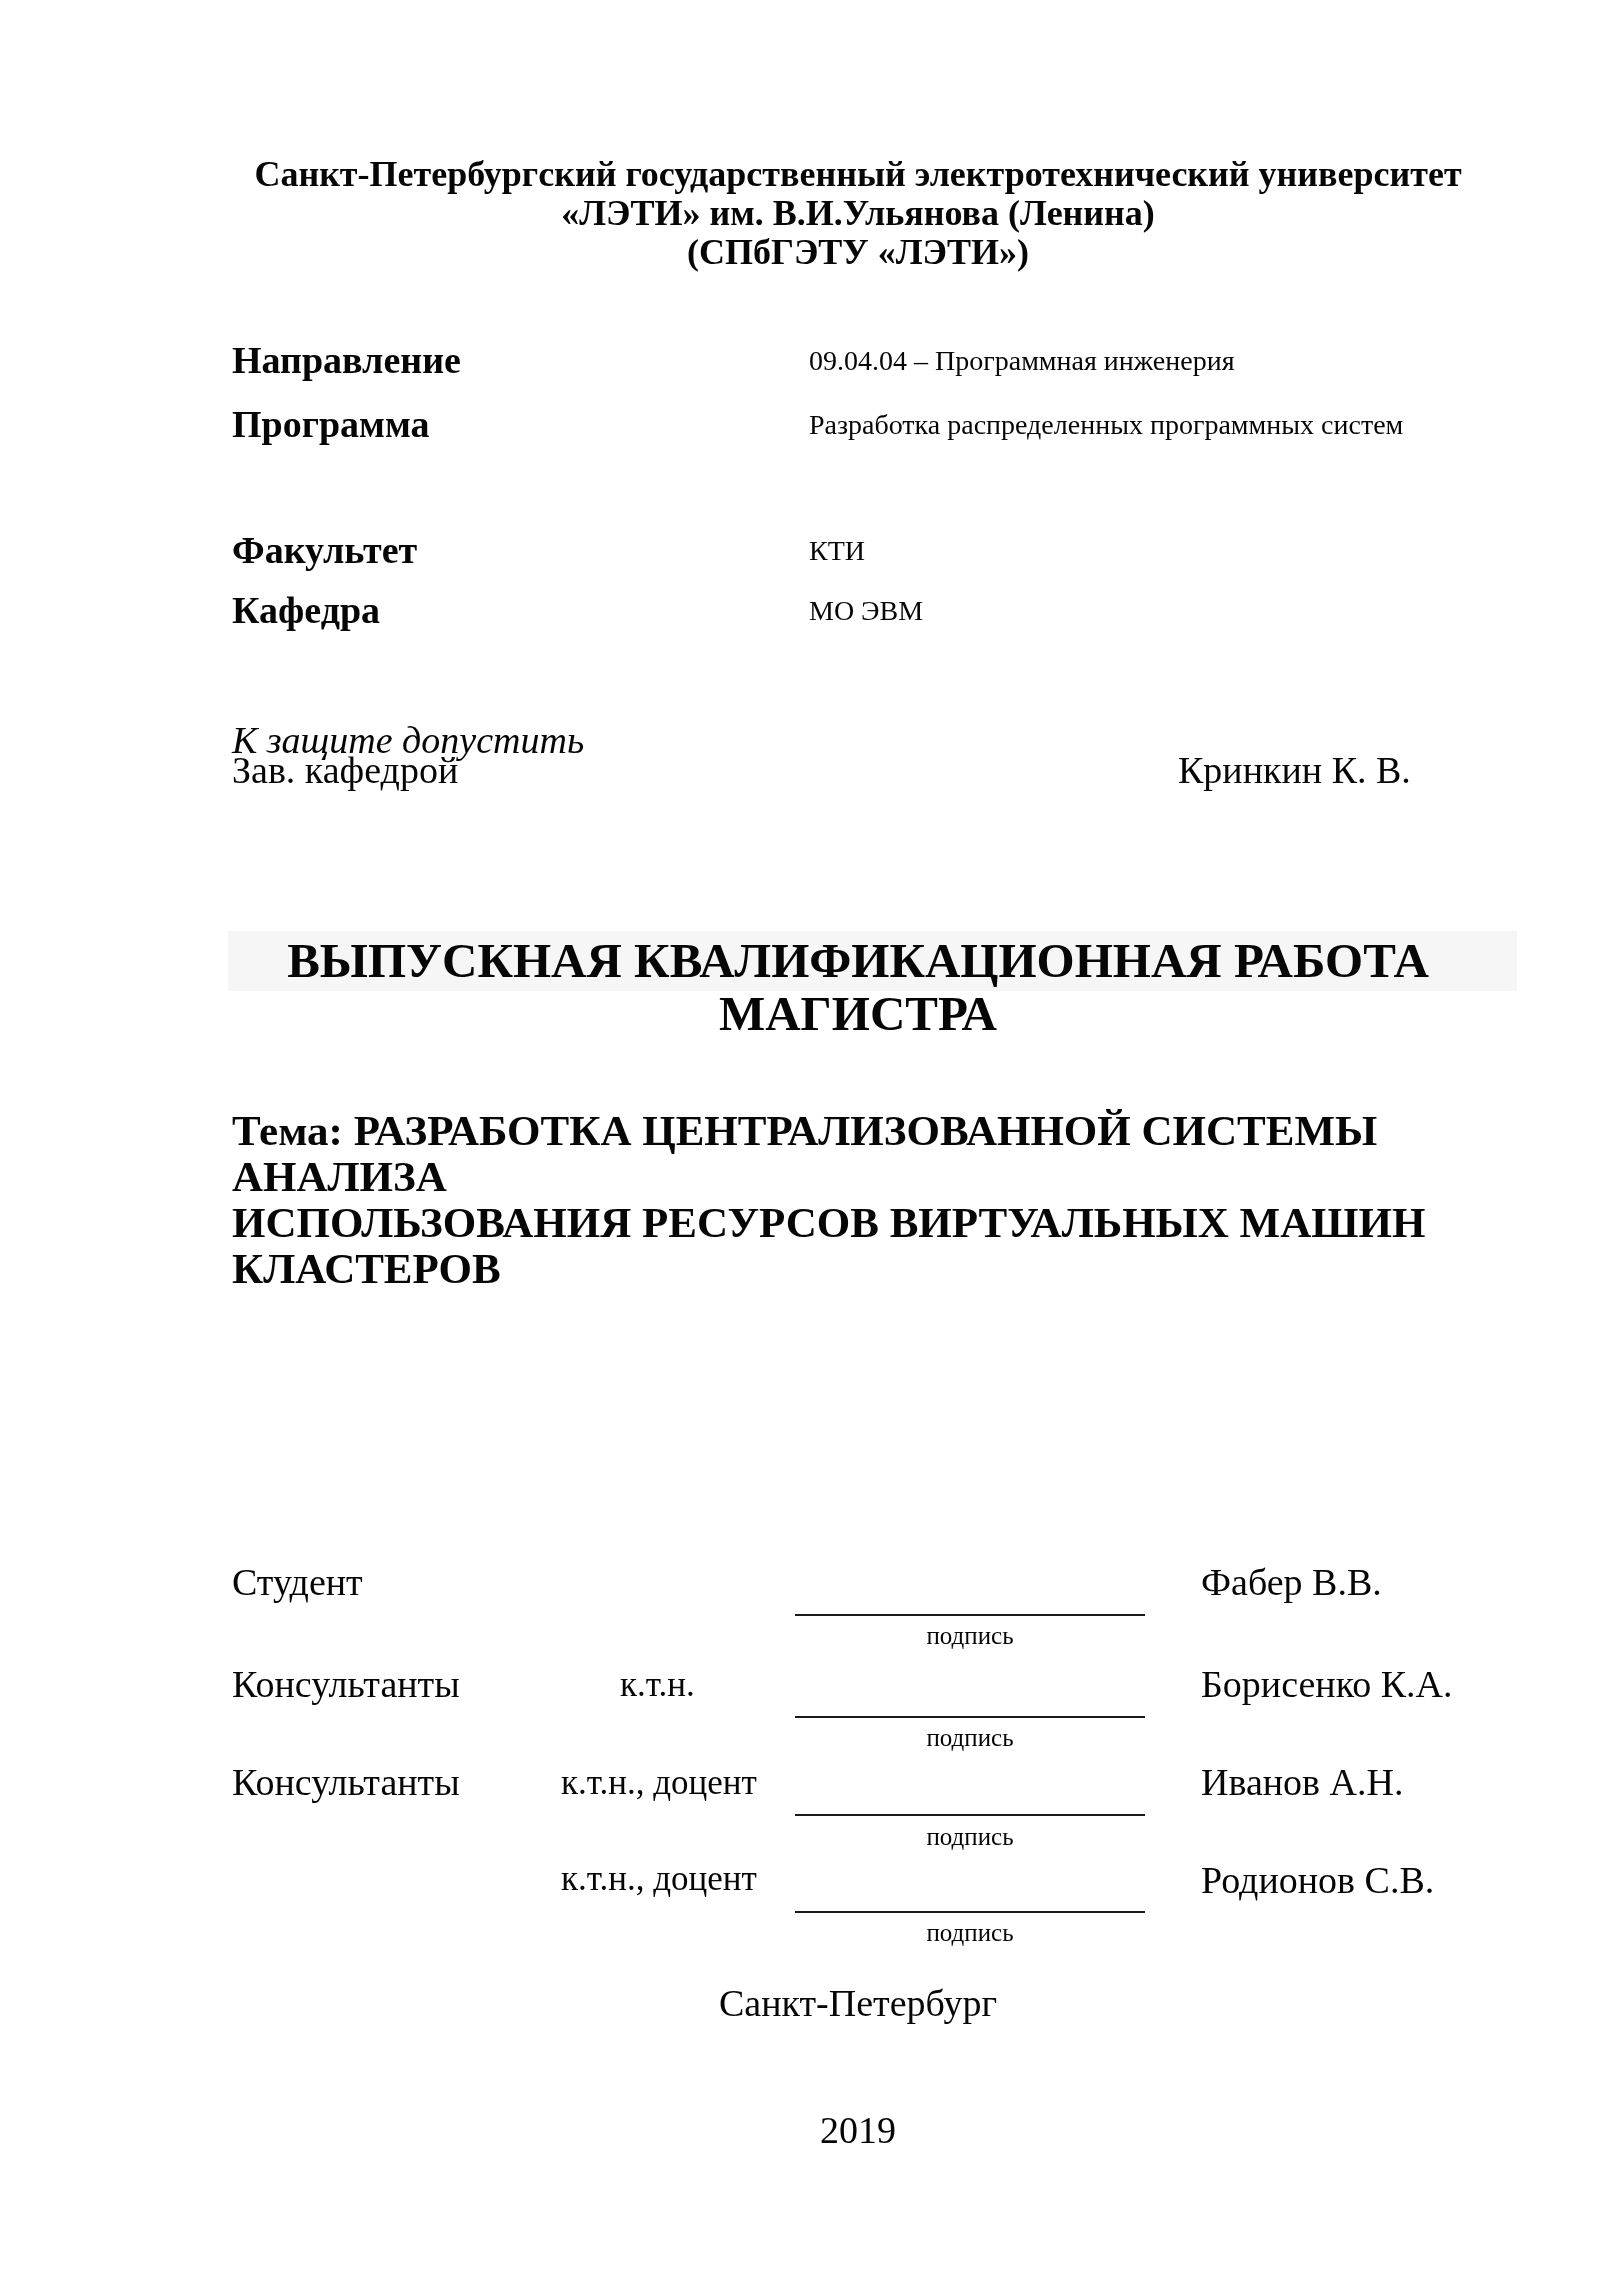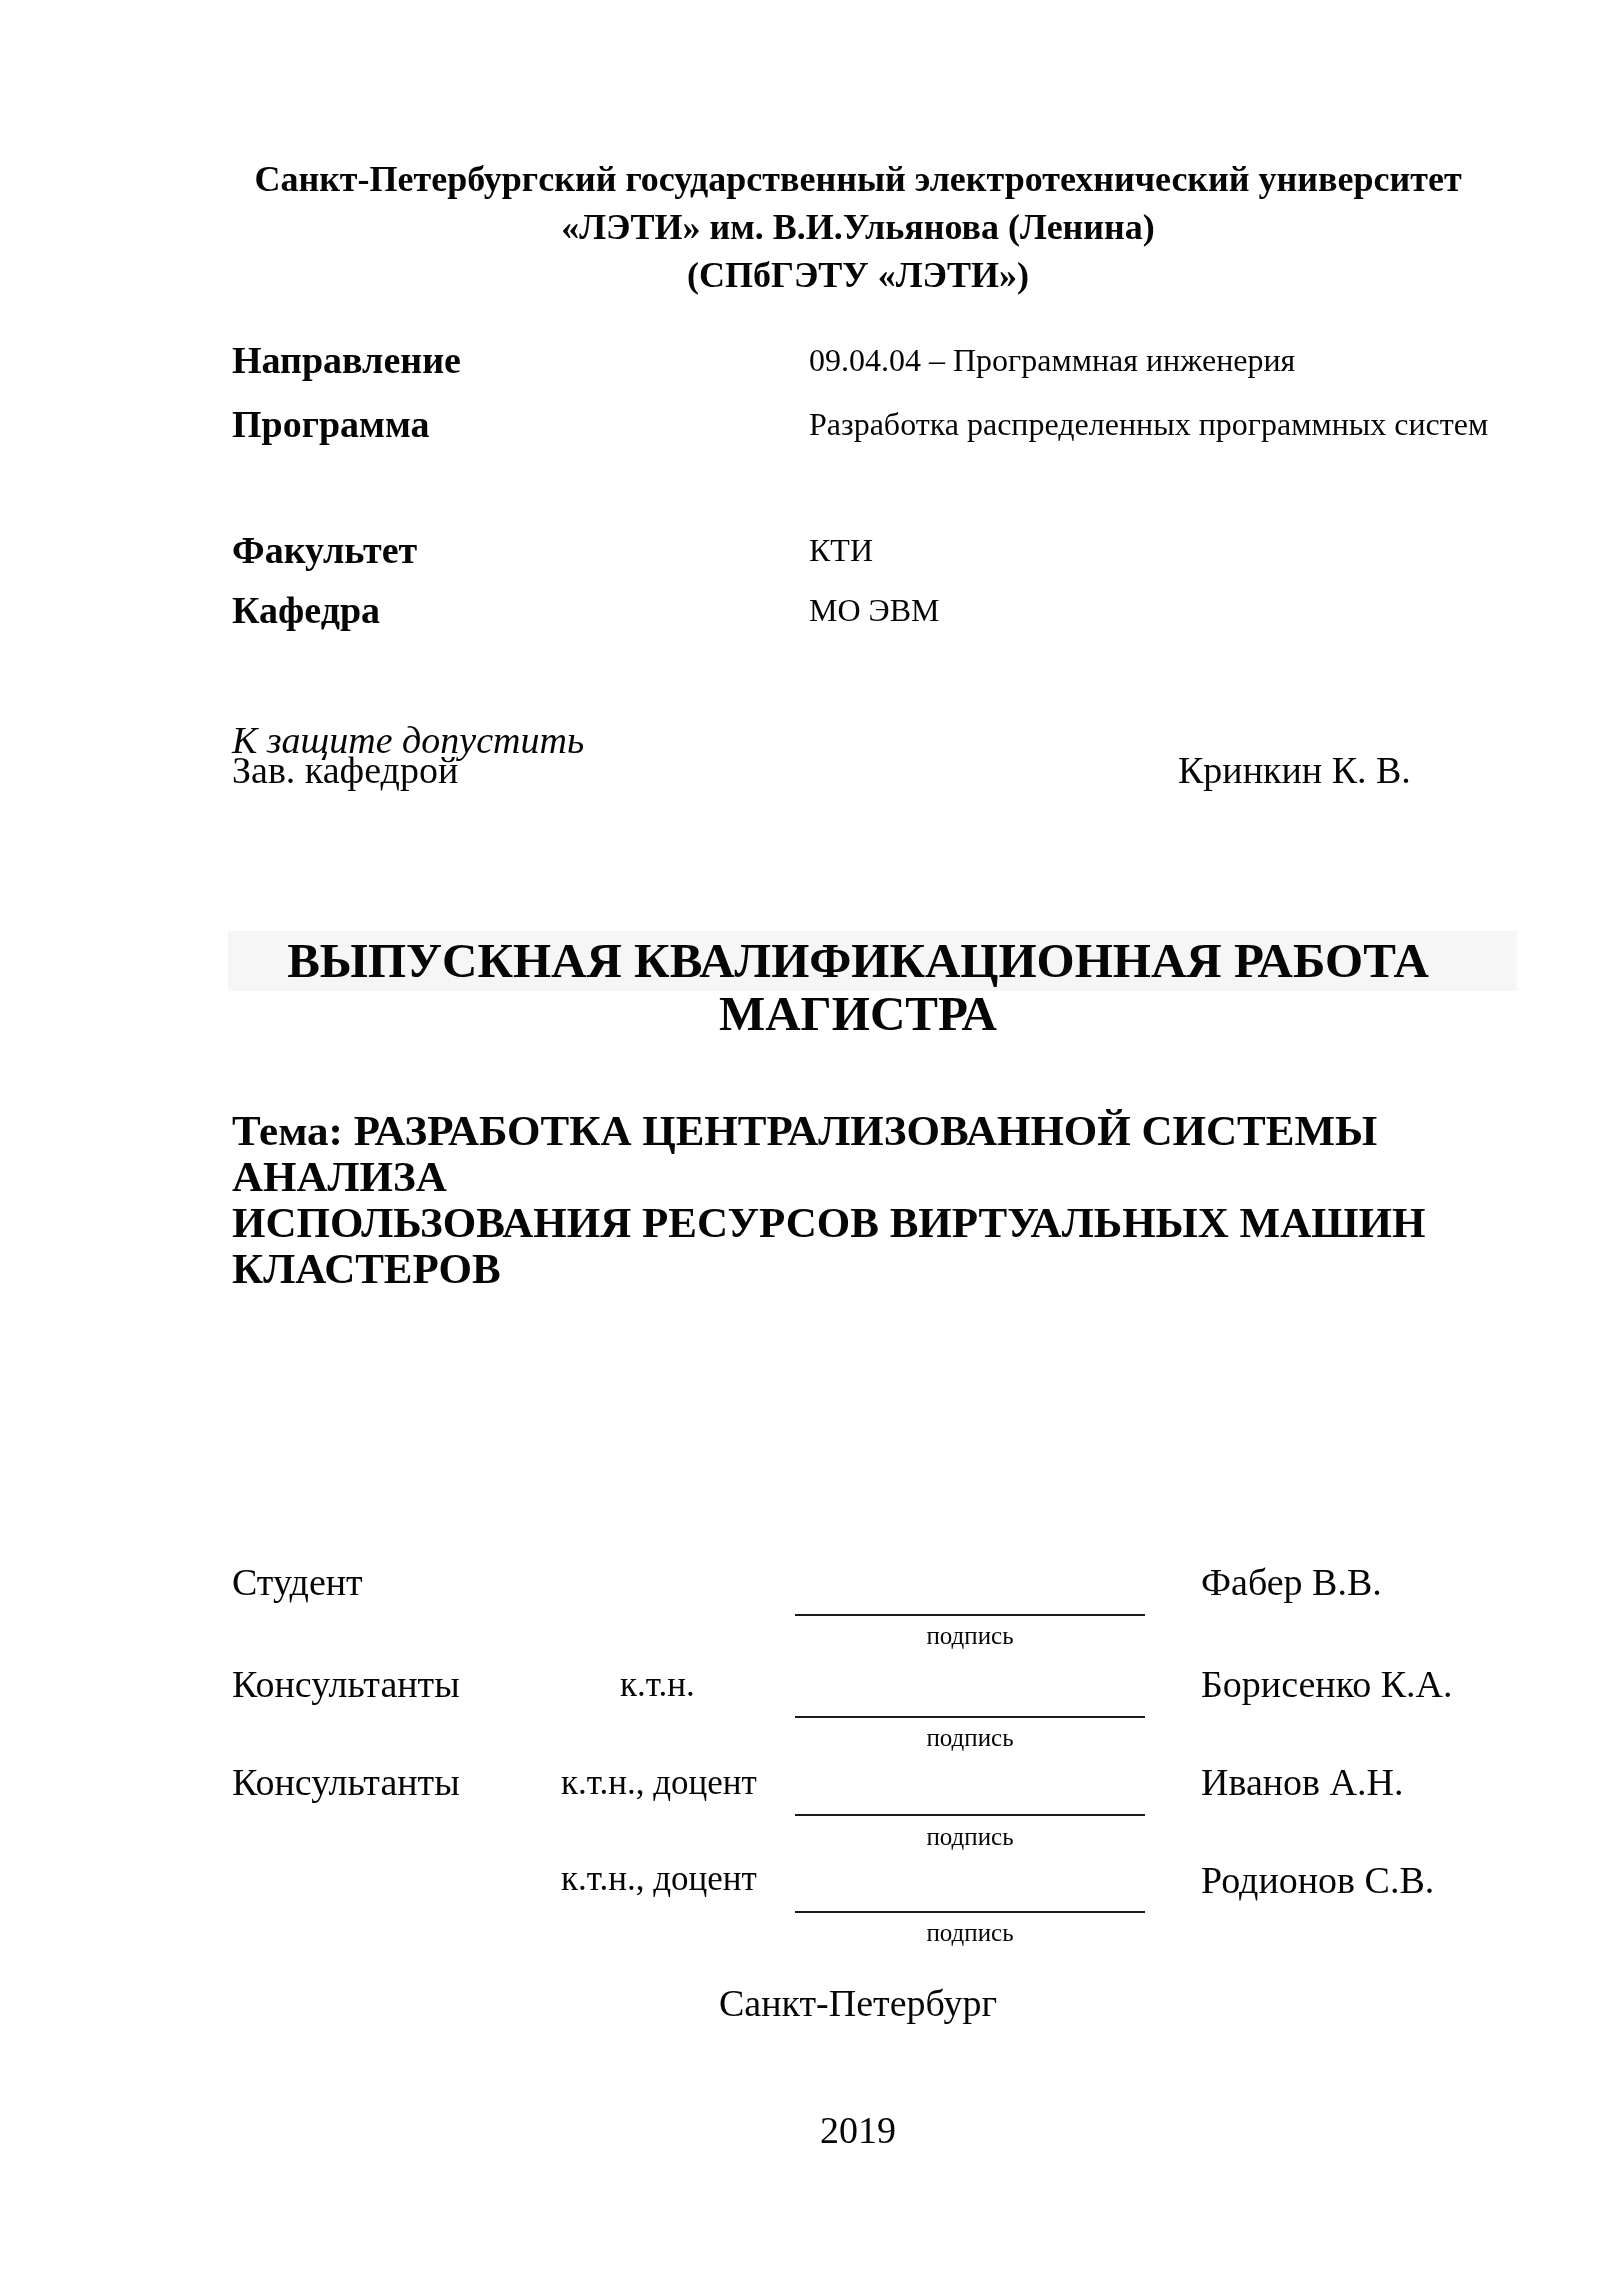--- a/index.html
+++ b/index.html
@@ -8,30 +8,30 @@
     width: 1623px;
     height: 2295px;
     background: #ffffff;
     font-family: "Liberation Serif", "DejaVu Serif", serif;
     color: #060606;
     overflow: hidden;
   }
   .abs { position: absolute; }
   .univ {
     left: 232px; top: 155px; width: 1252px;
-    font-size: 36px; font-weight: bold; line-height: 48px;
+    font-size: 36px; font-weight: bold; line-height: 39px;
     text-align: center; white-space: pre-line;
   }
   .info-label {
     left: 232px; width: 550px;
     font-size: 38px; font-weight: bold; line-height: 63px;
   }
   .info-value {
     left: 809px; width: 707px;
-    font-size: 32px; line-height: 63px;
+    font-size: 28px; line-height: 63px;
   }
   .admission-note {
     left: 232px; top: 685px; width: 707px;
     font-size: 38px; font-style: italic; line-height: 47px; margin-top: 32px;
   }
   .admission-role { left: 232px; top: 747px; font-size: 38px; line-height: 47px; }
   .admission-name { left: 1178px; top: 747px; font-size: 38px; line-height: 47px; }
   .title-highlight {
     left: 228px; top: 931px; width: 1289px; height: 60px;
     background: #f6f6f6;

